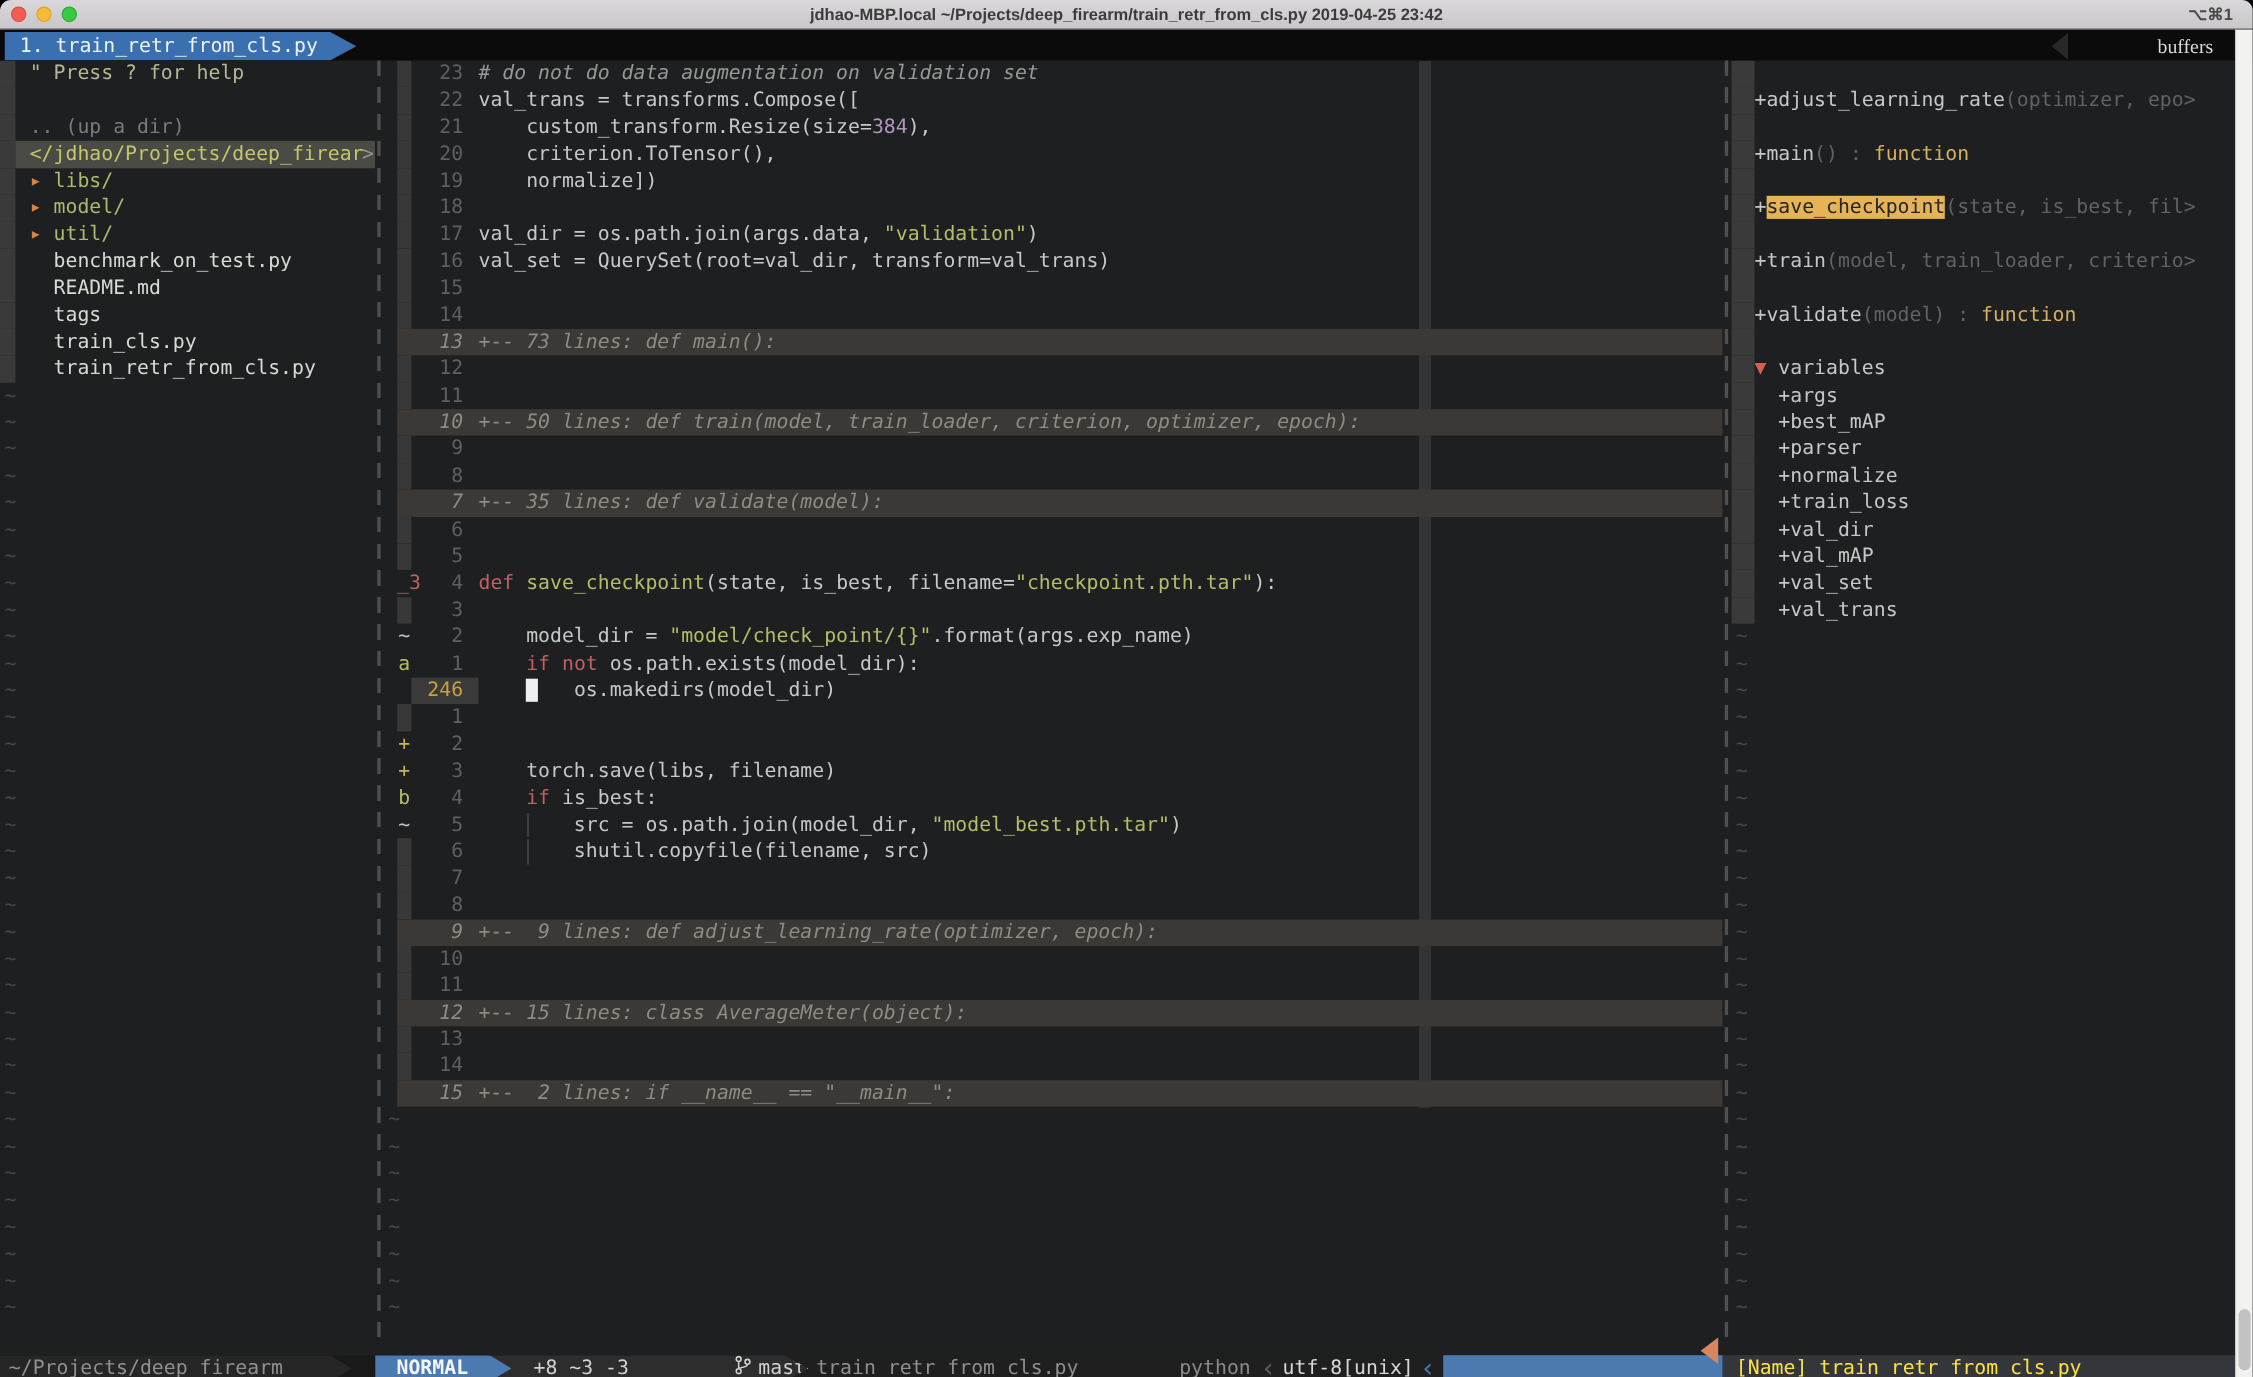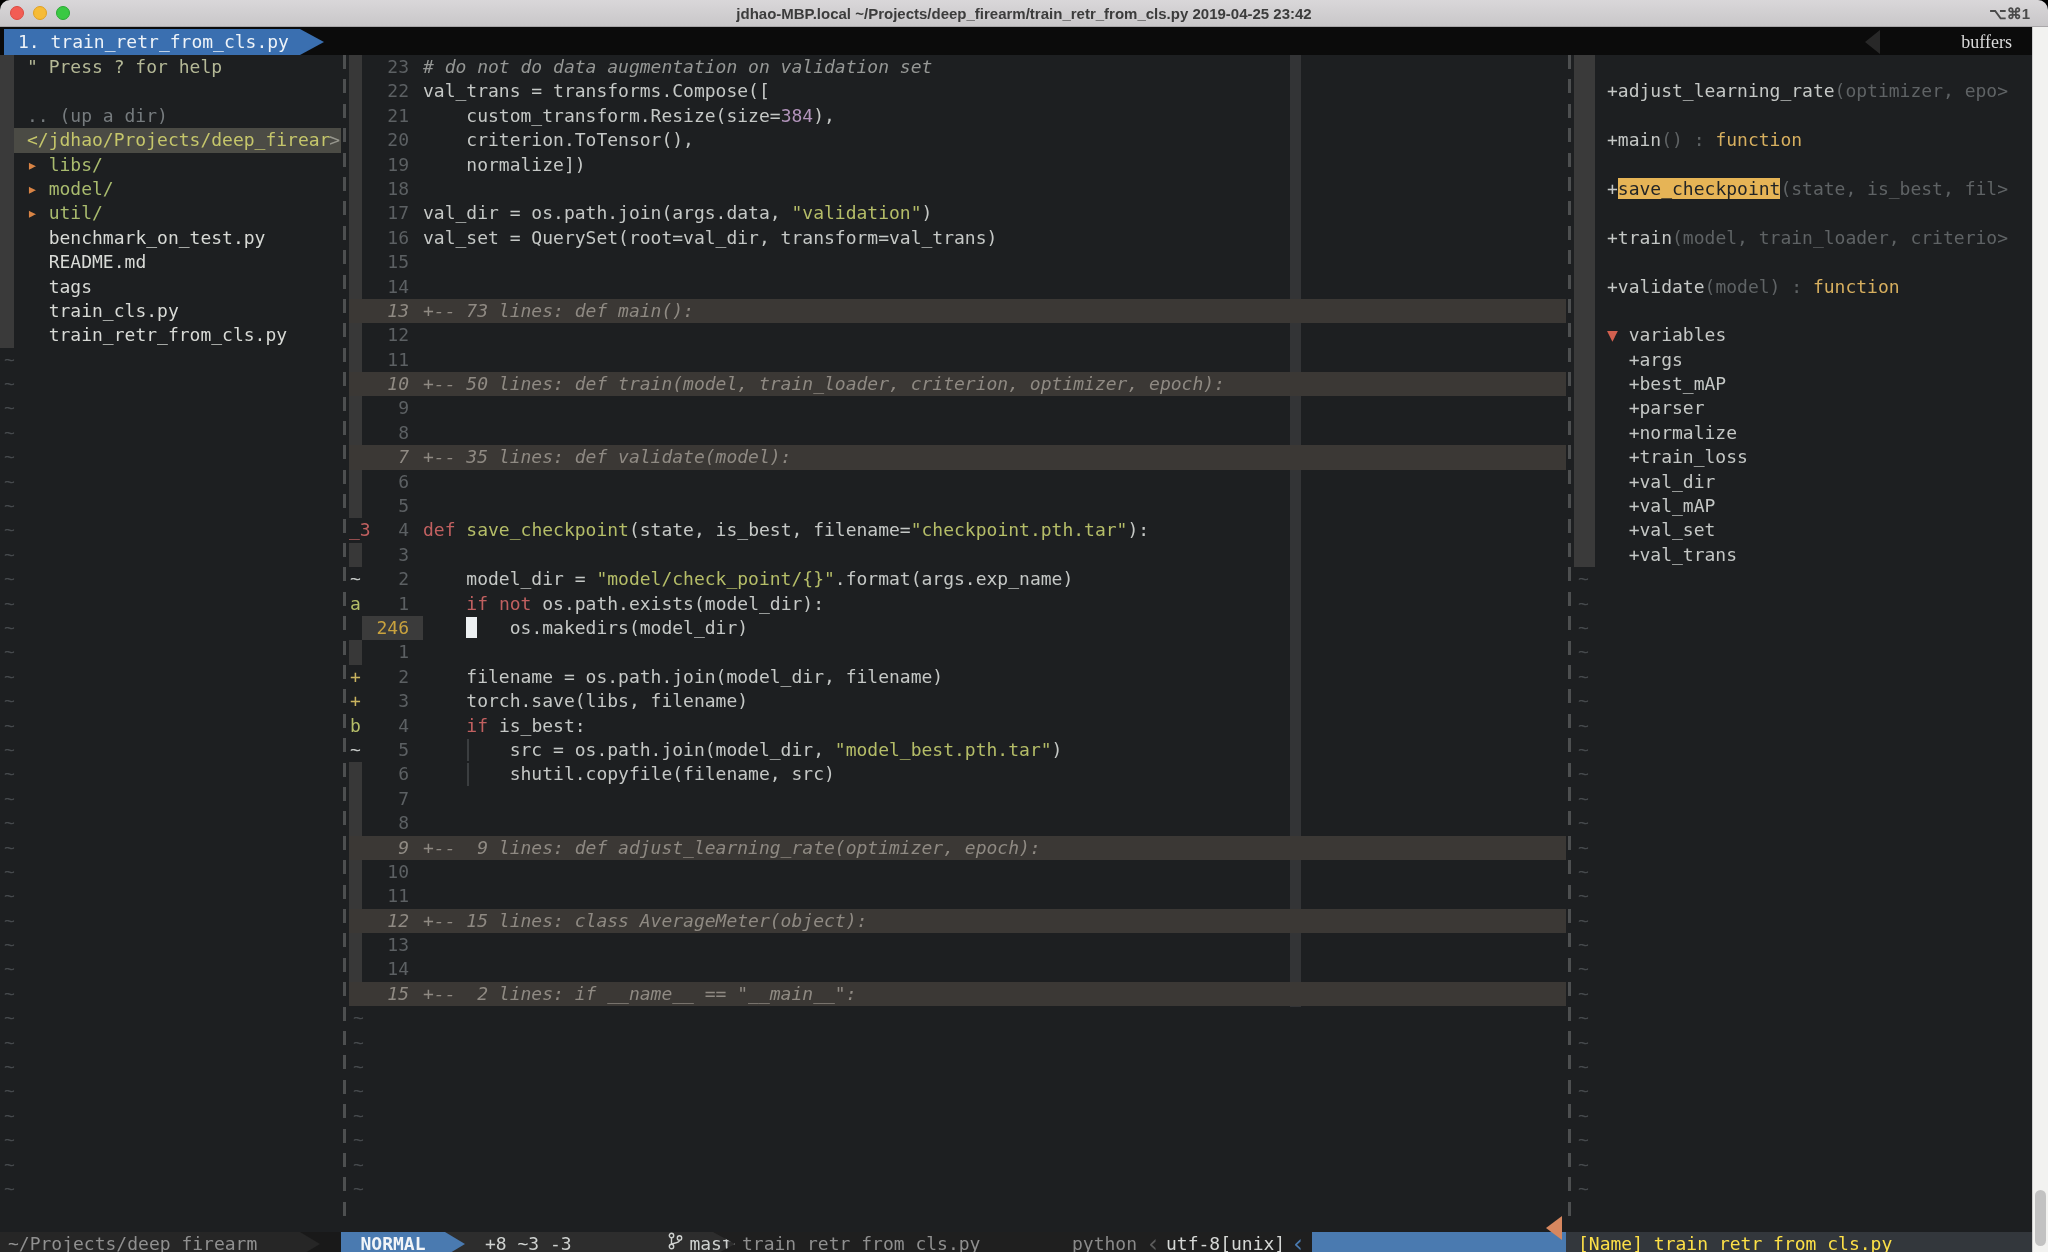--- a/index.html
+++ b/index.html
@@ -57,35 +57,35 @@
 
   
   .sign { width:13px; flex:none; white-space:pre; overflow:visible; z-index:2;text-align:center; }
   .sign.gray { background:#383838; }
   .num { width:61px; flex:none; text-align:right; padding-right:14px; color:#5c6063; }
   .num.cur { background:#3b3b3b; color:#c9a23e; }
   .ctext { white-space:pre; }
   .row.fold { background:#3b3835; }
   .row.fold .ctext, .row.fold .num { color:#8f8a83; font-style:italic; }
   .ccol { position:absolute; left:941px; top:0; width:11px; height:952px; background:#333436; z-index:0; }
-  .coderow { z-index:1; }
+  .coderow { z-index:1;margin-left:12px; }
   .guide { position:absolute; left:118px; top:1px; bottom:1px; width:2px; background:#3b3e40; }
   .cursorblock { background:#edf0f2; color:#1d1f21; }
 
   
   .s-fg{color:#c5c8c6} .s-com{color:#969896;font-style:italic} .s-red{color:#c16060}
   .s-grn{color:#b5bd68} .s-pur{color:#b294bb} .s-gold{color:#c9b35f}
   .s-dim{color:#5f6365} .s-tri{color:#d2604f}
   .s-hl{background:#e6b456;color:#222426}
   .s-fn{color:#b5bd68}
 
   
   .tfold { width:21px; flex:none; }
   .tfold.on { background:#3a3a3a; }
-  .ttext { padding-left:12px; white-space:pre; }
+  .ttext { white-space:pre; }
   .t-fn { color:#d7af5f; }
 
   .filler { height:24.4px; line-height:24.4px; color:#45494c; padding-left:4px; white-space:pre; }
 
   
   #statusline { position:absolute; left:0; top:1216px; width:2048px; height:24px; line-height:24px; }
   .seg { position:absolute; top:0; height:24px; line-height:24px; white-space:pre;margin-top:16px; }
   #sl-nt-base { left:0; width:341px; background:#191919; z-index:1; }
   #sl-nt { left:0; width:320px; background:#262626; color:#909090; padding-left:8px; z-index:2;
     clip-path:polygon(0 0, 300px 0, 320px 50%, 300px 100%, 0 100%); }
@@ -214,21 +214,21 @@
         <div class="row coderow"><div class="sign gray"></div><div class="num">8</div><div class="ctext"></div></div>
         <div class="row coderow fold"><div class="sign"></div><div class="num">7</div><div class="ctext"><span>+-- 35 lines: def validate(model):</span></div></div>
         <div class="row coderow"><div class="sign gray"></div><div class="num">6</div><div class="ctext"></div></div>
         <div class="row coderow"><div class="sign gray"></div><div class="num">5</div><div class="ctext"></div></div>
         <div class="row coderow"><div class="sign"><span class="s-red">_3</span></div><div class="num">4</div><div class="ctext"><span class="s-red">def</span><span class="s-fg"> </span><span class="s-fn">save_checkpoint</span><span class="s-fg">(state, is_best, filename=</span><span class="s-grn">"checkpoint.pth.tar"</span><span class="s-fg">):</span></div></div>
         <div class="row coderow"><div class="sign gray"></div><div class="num">3</div><div class="ctext"></div></div>
         <div class="row coderow"><div class="sign"><span class="s-fg">~</span></div><div class="num">2</div><div class="ctext"><span class="s-fg">    model_dir = </span><span class="s-grn">"model/check_point/{}"</span><span class="s-fg">.format(args.exp_name)</span></div></div>
         <div class="row coderow"><div class="sign"><span class="s-grn">a</span></div><div class="num">1</div><div class="ctext"><span class="s-fg">    </span><span class="s-red">if</span><span class="s-fg"> </span><span class="s-red">not</span><span class="s-fg"> os.path.exists(model_dir):</span></div></div>
         <div class="row coderow"><div class="sign"></div><div class="num cur">246</div><div class="ctext"><span class="s-fg">    </span><span class="cursorblock"> </span><span class="s-fg">   os.makedirs(model_dir)</span></div></div>
         <div class="row coderow"><div class="sign gray"></div><div class="num">1</div><div class="ctext"></div></div>
-        <div class="row coderow"><div class="sign"><span class="s-gold">+</span></div><div class="num">2</div><div class="ctext"><span class="s-fg">    filename = os.path.join(model_dir, filename)</span></div></div>
+        <div class="row coderow"><div class="sign"><span class="s-gold">+</span></div><div class="num">2</div></div>
         <div class="row coderow"><div class="sign"><span class="s-gold">+</span></div><div class="num">3</div><div class="ctext"><span class="s-fg">    torch.save(libs, filename)</span></div></div>
         <div class="row coderow"><div class="sign"><span class="s-grn">b</span></div><div class="num">4</div><div class="ctext"><span class="s-fg">    </span><span class="s-red">if</span><span class="s-fg"> is_best:</span></div></div>
         <div class="row coderow"><div class="sign"><span class="s-fg">~</span></div><div class="num">5</div><div class="guide"></div><div class="ctext"><span class="s-fg">        src = os.path.join(model_dir, </span><span class="s-grn">"model_best.pth.tar"</span><span class="s-fg">)</span></div></div>
         <div class="row coderow"><div class="sign gray"></div><div class="num">6</div><div class="guide"></div><div class="ctext"><span class="s-fg">        shutil.copyfile(filename, src)</span></div></div>
         <div class="row coderow"><div class="sign gray"></div><div class="num">7</div><div class="ctext"></div></div>
         <div class="row coderow"><div class="sign gray"></div><div class="num">8</div><div class="ctext"></div></div>
         <div class="row coderow fold"><div class="sign"></div><div class="num">9</div><div class="ctext"><span>+--  9 lines: def adjust_learning_rate(optimizer, epoch):</span></div></div>
         <div class="row coderow"><div class="sign gray"></div><div class="num">10</div><div class="ctext"></div></div>
         <div class="row coderow"><div class="sign gray"></div><div class="num">11</div><div class="ctext"></div></div>
         <div class="row coderow fold"><div class="sign"></div><div class="num">12</div><div class="ctext"><span>+-- 15 lines: class AverageMeter(object):</span></div></div>

